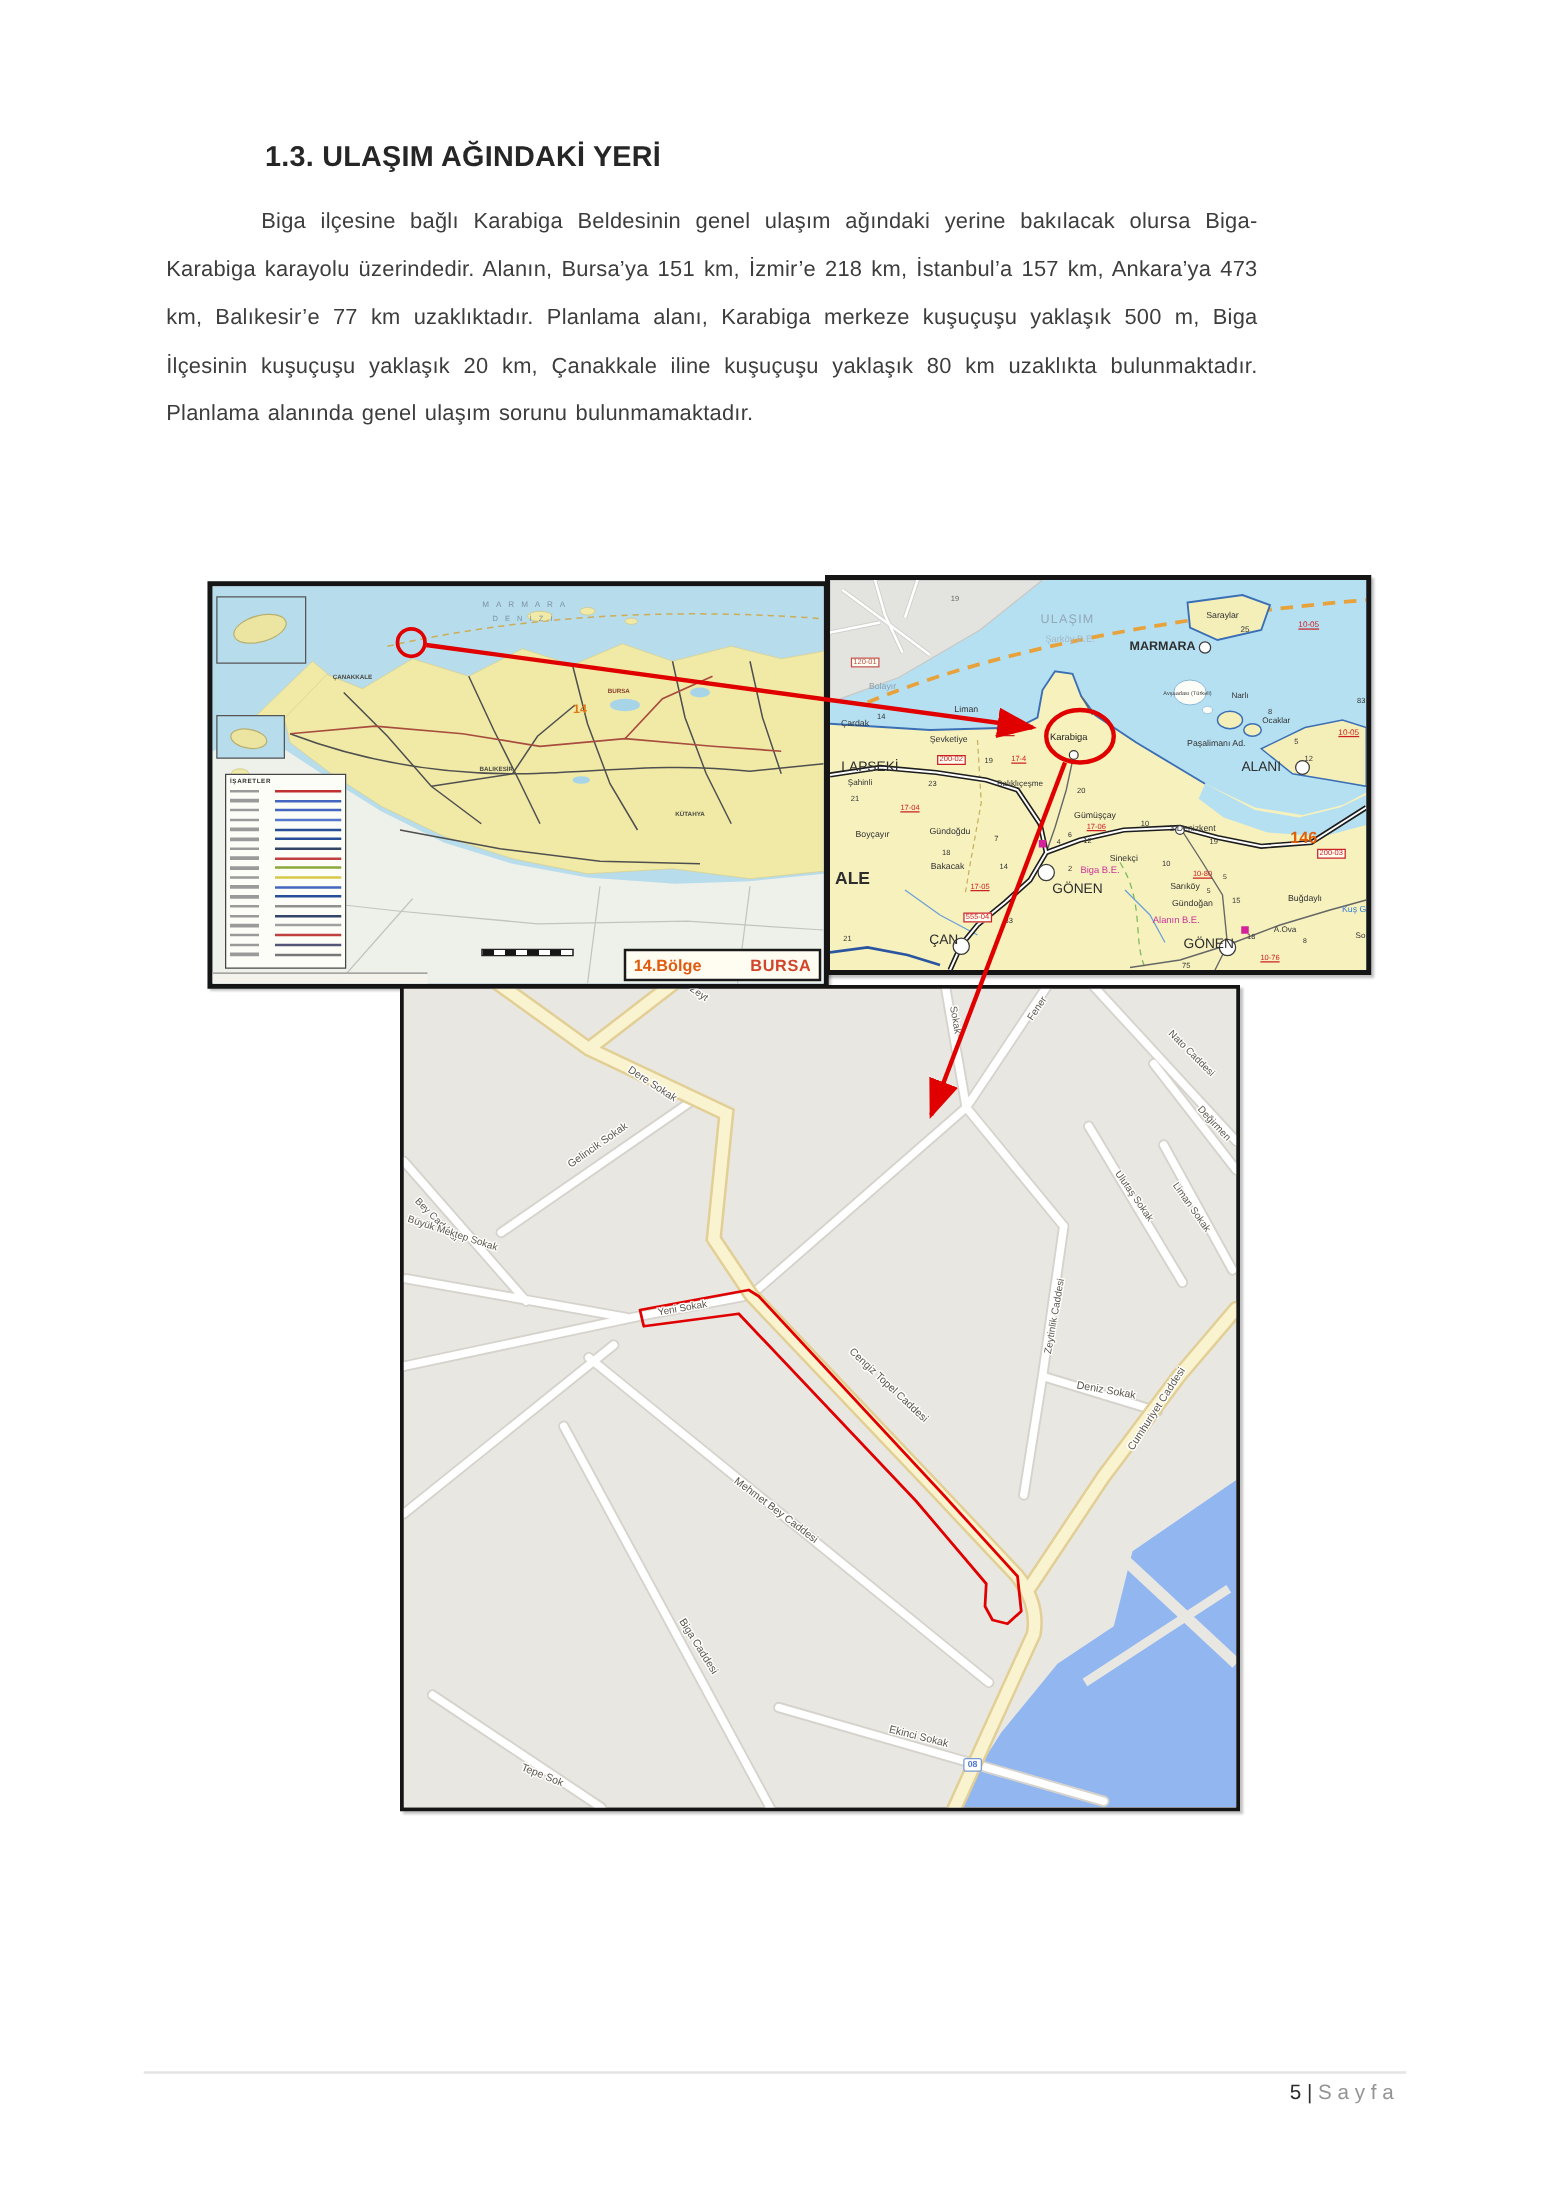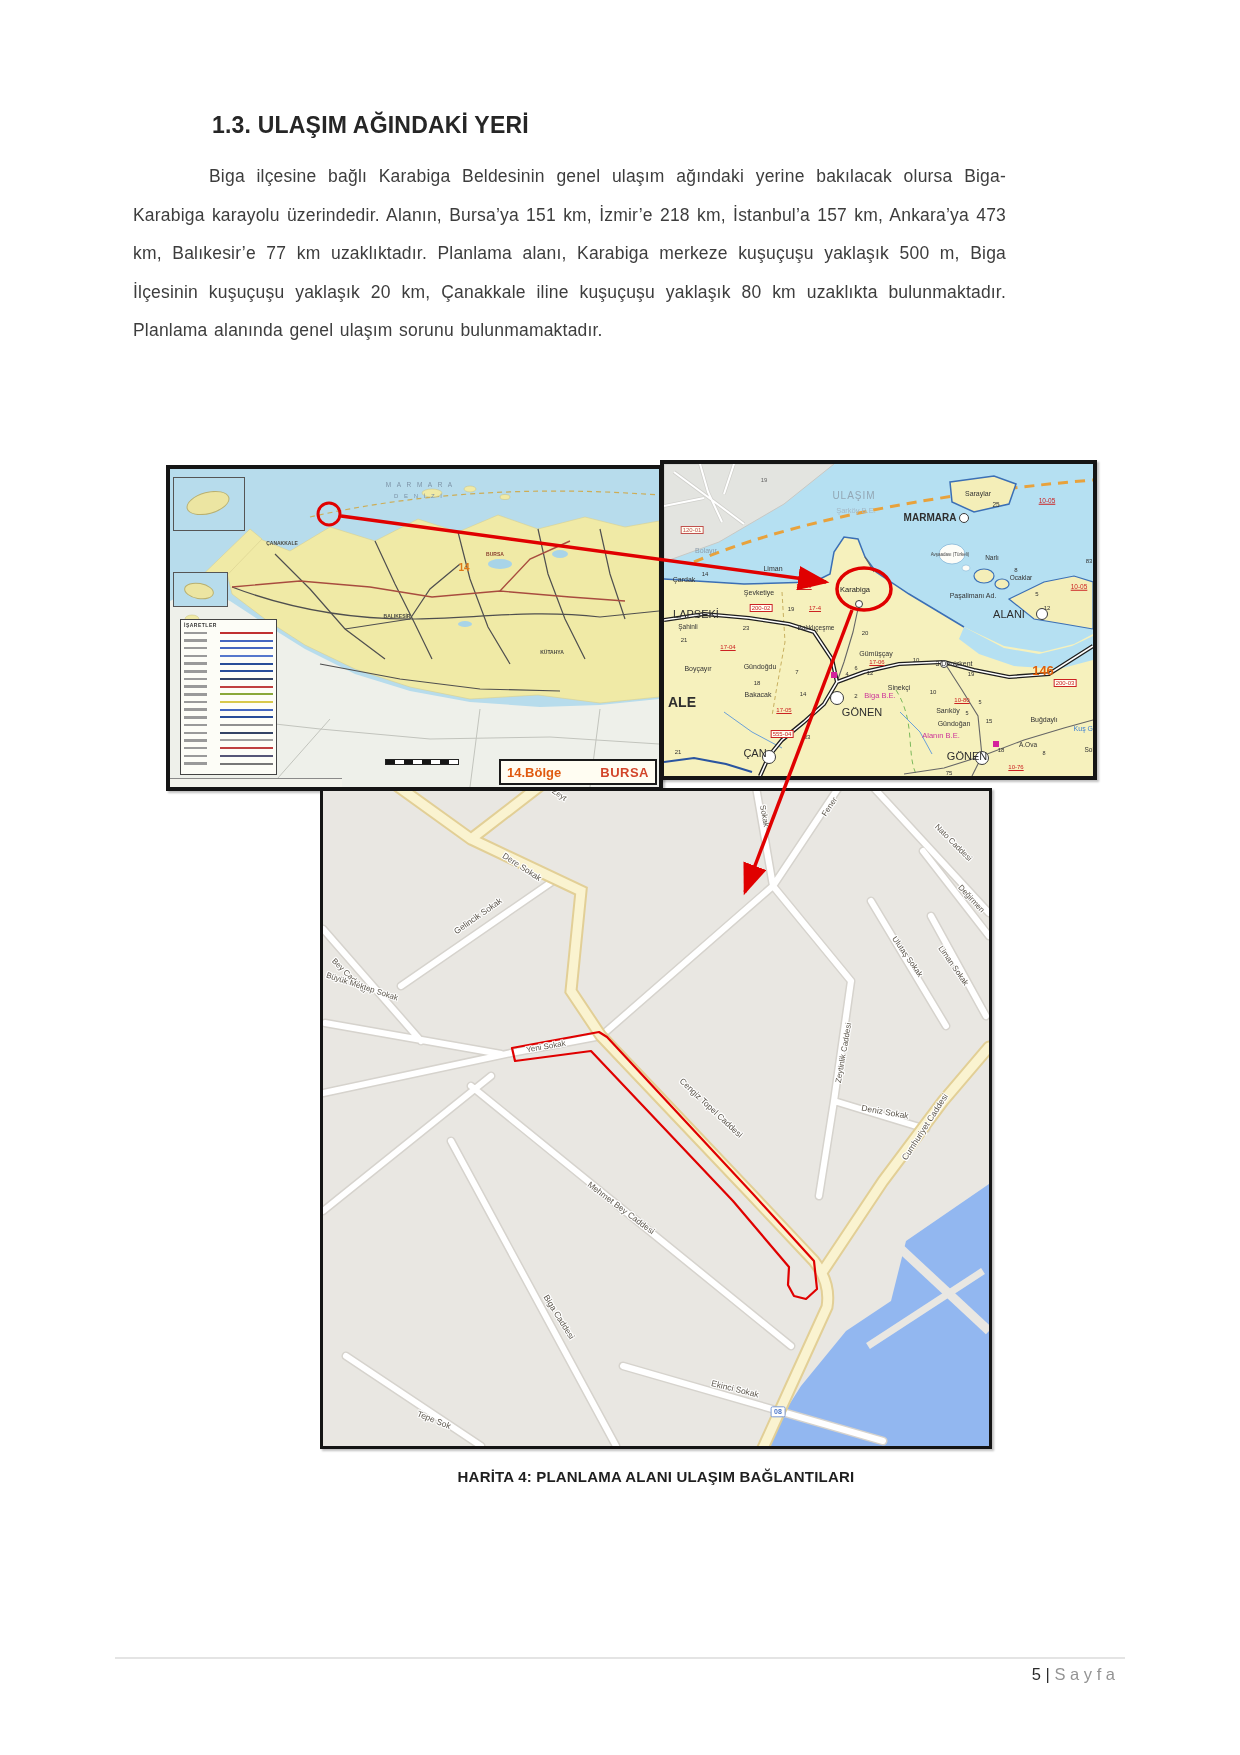--- a/index.html
+++ b/index.html
@@ -368,20 +368,19 @@
       <marker id="ah" markerWidth="10" markerHeight="8" refX="8" refY="3.5" orient="auto" markerUnits="strokeWidth">
         <path d="M0,0 L9,3.5 L0,7 Z" fill="#e00000"></path>
       </marker>
     </defs>
     <circle cx="329" cy="514" r="11" fill="none" stroke="#e00000" stroke-width="3"></circle>
     <line x1="341" y1="516" x2="826" y2="582" stroke="#e00000" stroke-width="3.5" marker-end="url(#ah)"></line>
     <ellipse cx="864" cy="589" rx="27" ry="21" fill="none" stroke="#e00000" stroke-width="3.5"></ellipse>
     <line x1="852" y1="610" x2="745" y2="892" stroke="#e00000" stroke-width="3.5" marker-end="url(#ah)"></line>
   </svg>
 
-  <div class="caption">HARİTA 4: PLANLAMA ALANI ULAŞIM BAĞLANTILARI</div>
 
   <div class="footer-rule"></div>
   <div class="footer">
     <span>5</span><span> | </span><span class="gray">S a y f a</span>
   </div>
 
 </div>
 
 </body></html>

